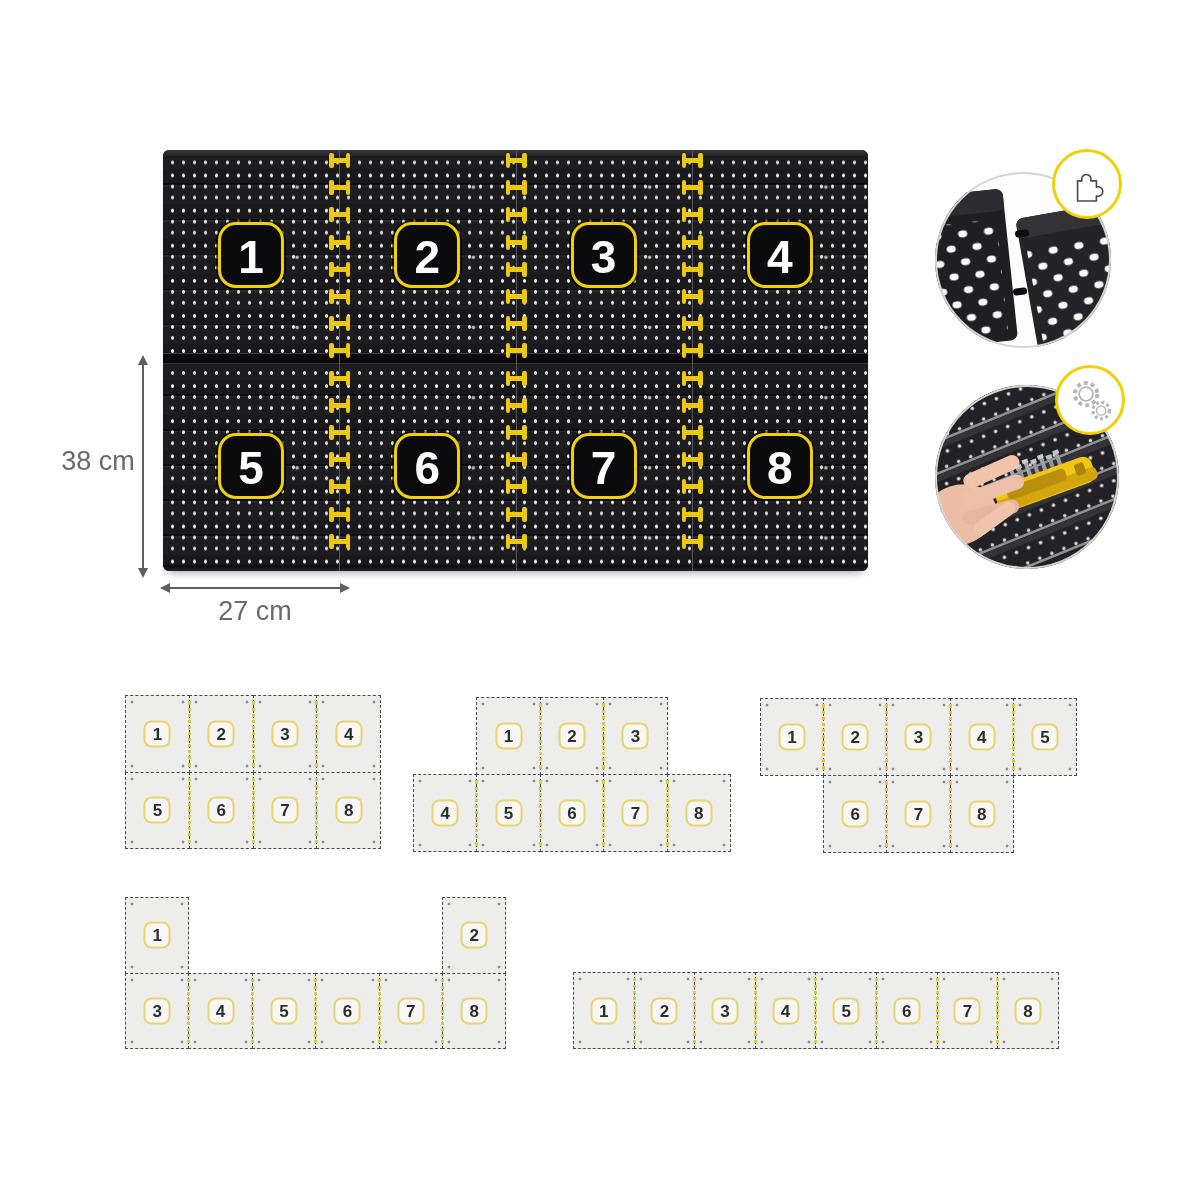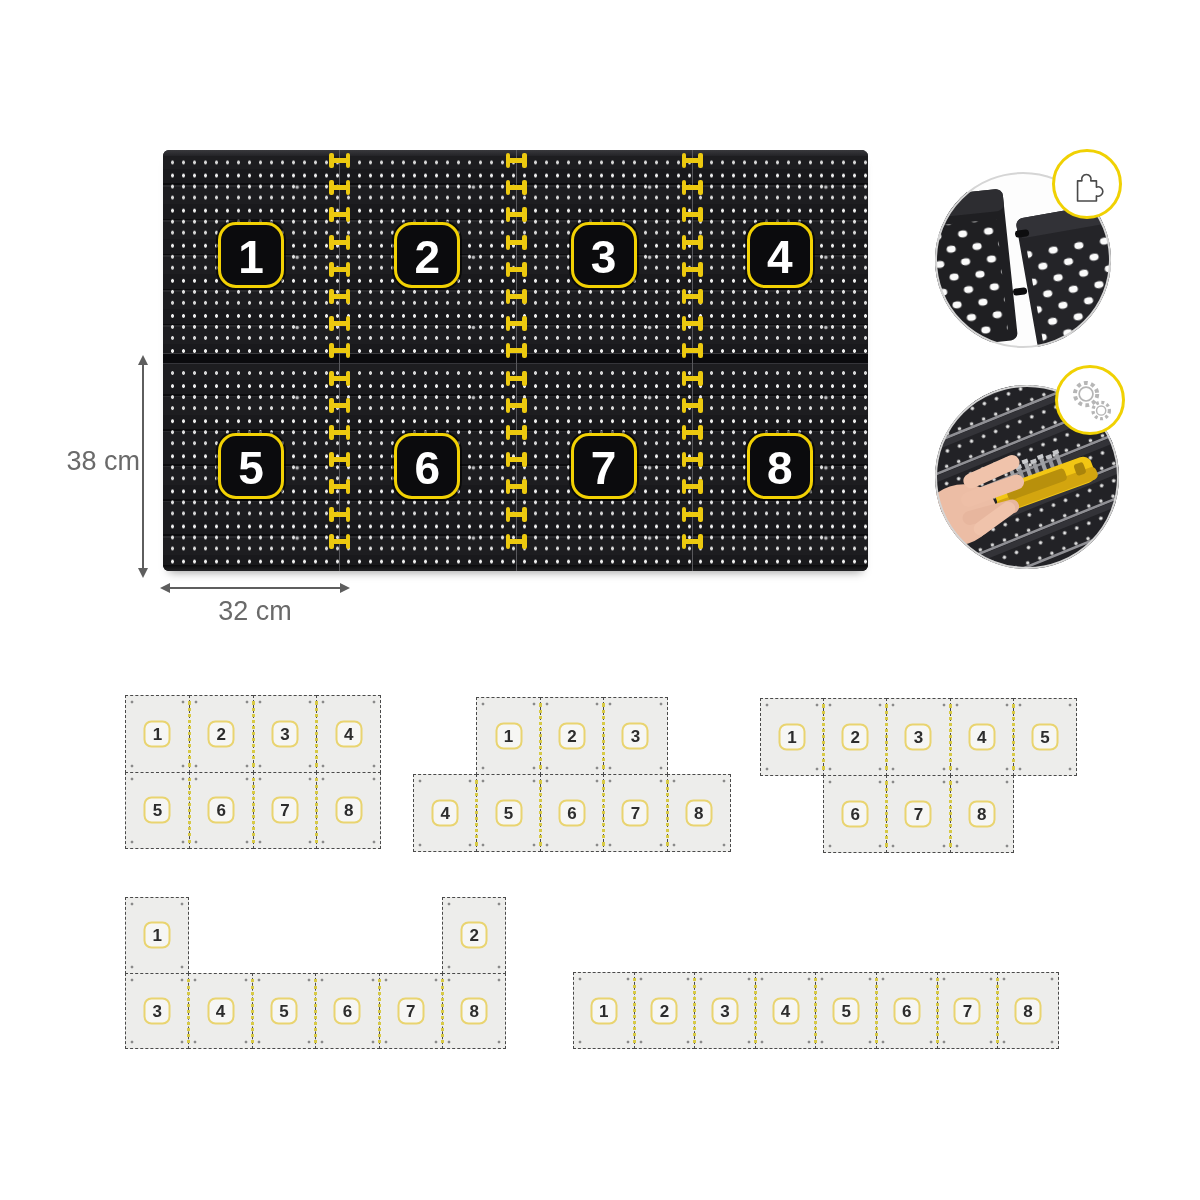--- a/index.html
+++ b/index.html
@@ -42,21 +42,21 @@
   #dim-v::before,#dim-v::after{content:"";position:absolute;left:-4px;width:0;height:0;
     border-left:5px solid transparent;border-right:5px solid transparent;}
   #dim-v::before{top:-9px;border-bottom:10px solid #5e5e5e;}
   #dim-v::after{bottom:-9px;border-top:10px solid #5e5e5e;}
   #dim-h{left:169px;top:587px;width:172px;height:2px;}
   #dim-h::before,#dim-h::after{content:"";position:absolute;top:-4px;width:0;height:0;
     border-top:5px solid transparent;border-bottom:5px solid transparent;}
   #dim-h::before{left:-9px;border-right:10px solid #5e5e5e;}
   #dim-h::after{right:-9px;border-left:10px solid #5e5e5e;}
   .dim-label{position:absolute;color:#6a6a6a;font-size:27px;line-height:27px;}
-  #dim-v-label{left:56px;top:448px;width:84px;text-align:right;}
+  #dim-v-label{left:56px;top:448px;width:84px;text-align:center;}
   #dim-h-label{left:169px;top:598px;width:172px;text-align:center;}
 
   
   .inset{position:absolute;}
   #inset1{left:933px;top:170px;width:180px;height:180px;}
   #inset2{left:933px;top:383px;width:188px;height:188px;}
   .badge-circle{position:absolute;background:#fff;border:3px solid #f0d103;border-radius:50%;
     box-sizing:border-box;display:flex;align-items:center;justify-content:center;z-index:5;}
   #badge1{left:1052px;top:149px;width:70px;height:70px;}
   #badge2{left:1055px;top:365px;width:70px;height:70px;}
@@ -168,21 +168,21 @@
           <div class="conn" style="top: 334.4px;"></div>
           <div class="conn" style="top: 361.6px;"></div>
           <div class="conn" style="top: 388.8px;"></div>
         </div>
       </div>
   </div>
 
   <div id="dim-v" class="dim-line"></div>
   <div id="dim-v-label" class="dim-label">38 cm</div>
   <div id="dim-h" class="dim-line"></div>
-  <div id="dim-h-label" class="dim-label">32 cm</div>
+  <div id="dim-h-label" class="dim-label">27 cm</div>
 
   <div class="inset" id="inset1">
     <svg width="180" height="180" viewBox="0 0 180 180">
       <defs>
         <clipPath id="clip1">
             <circle cx="90" cy="90" r="88"></circle>
           </clipPath>
         <pattern id="holes1" width="26" height="28" patternUnits="userSpaceOnUse">
           <ellipse cx="7" cy="7" rx="4.6" ry="3.4" fill="#fafafa"></ellipse>
           <ellipse cx="20" cy="21" rx="4.6" ry="3.4" fill="#fafafa"></ellipse>

